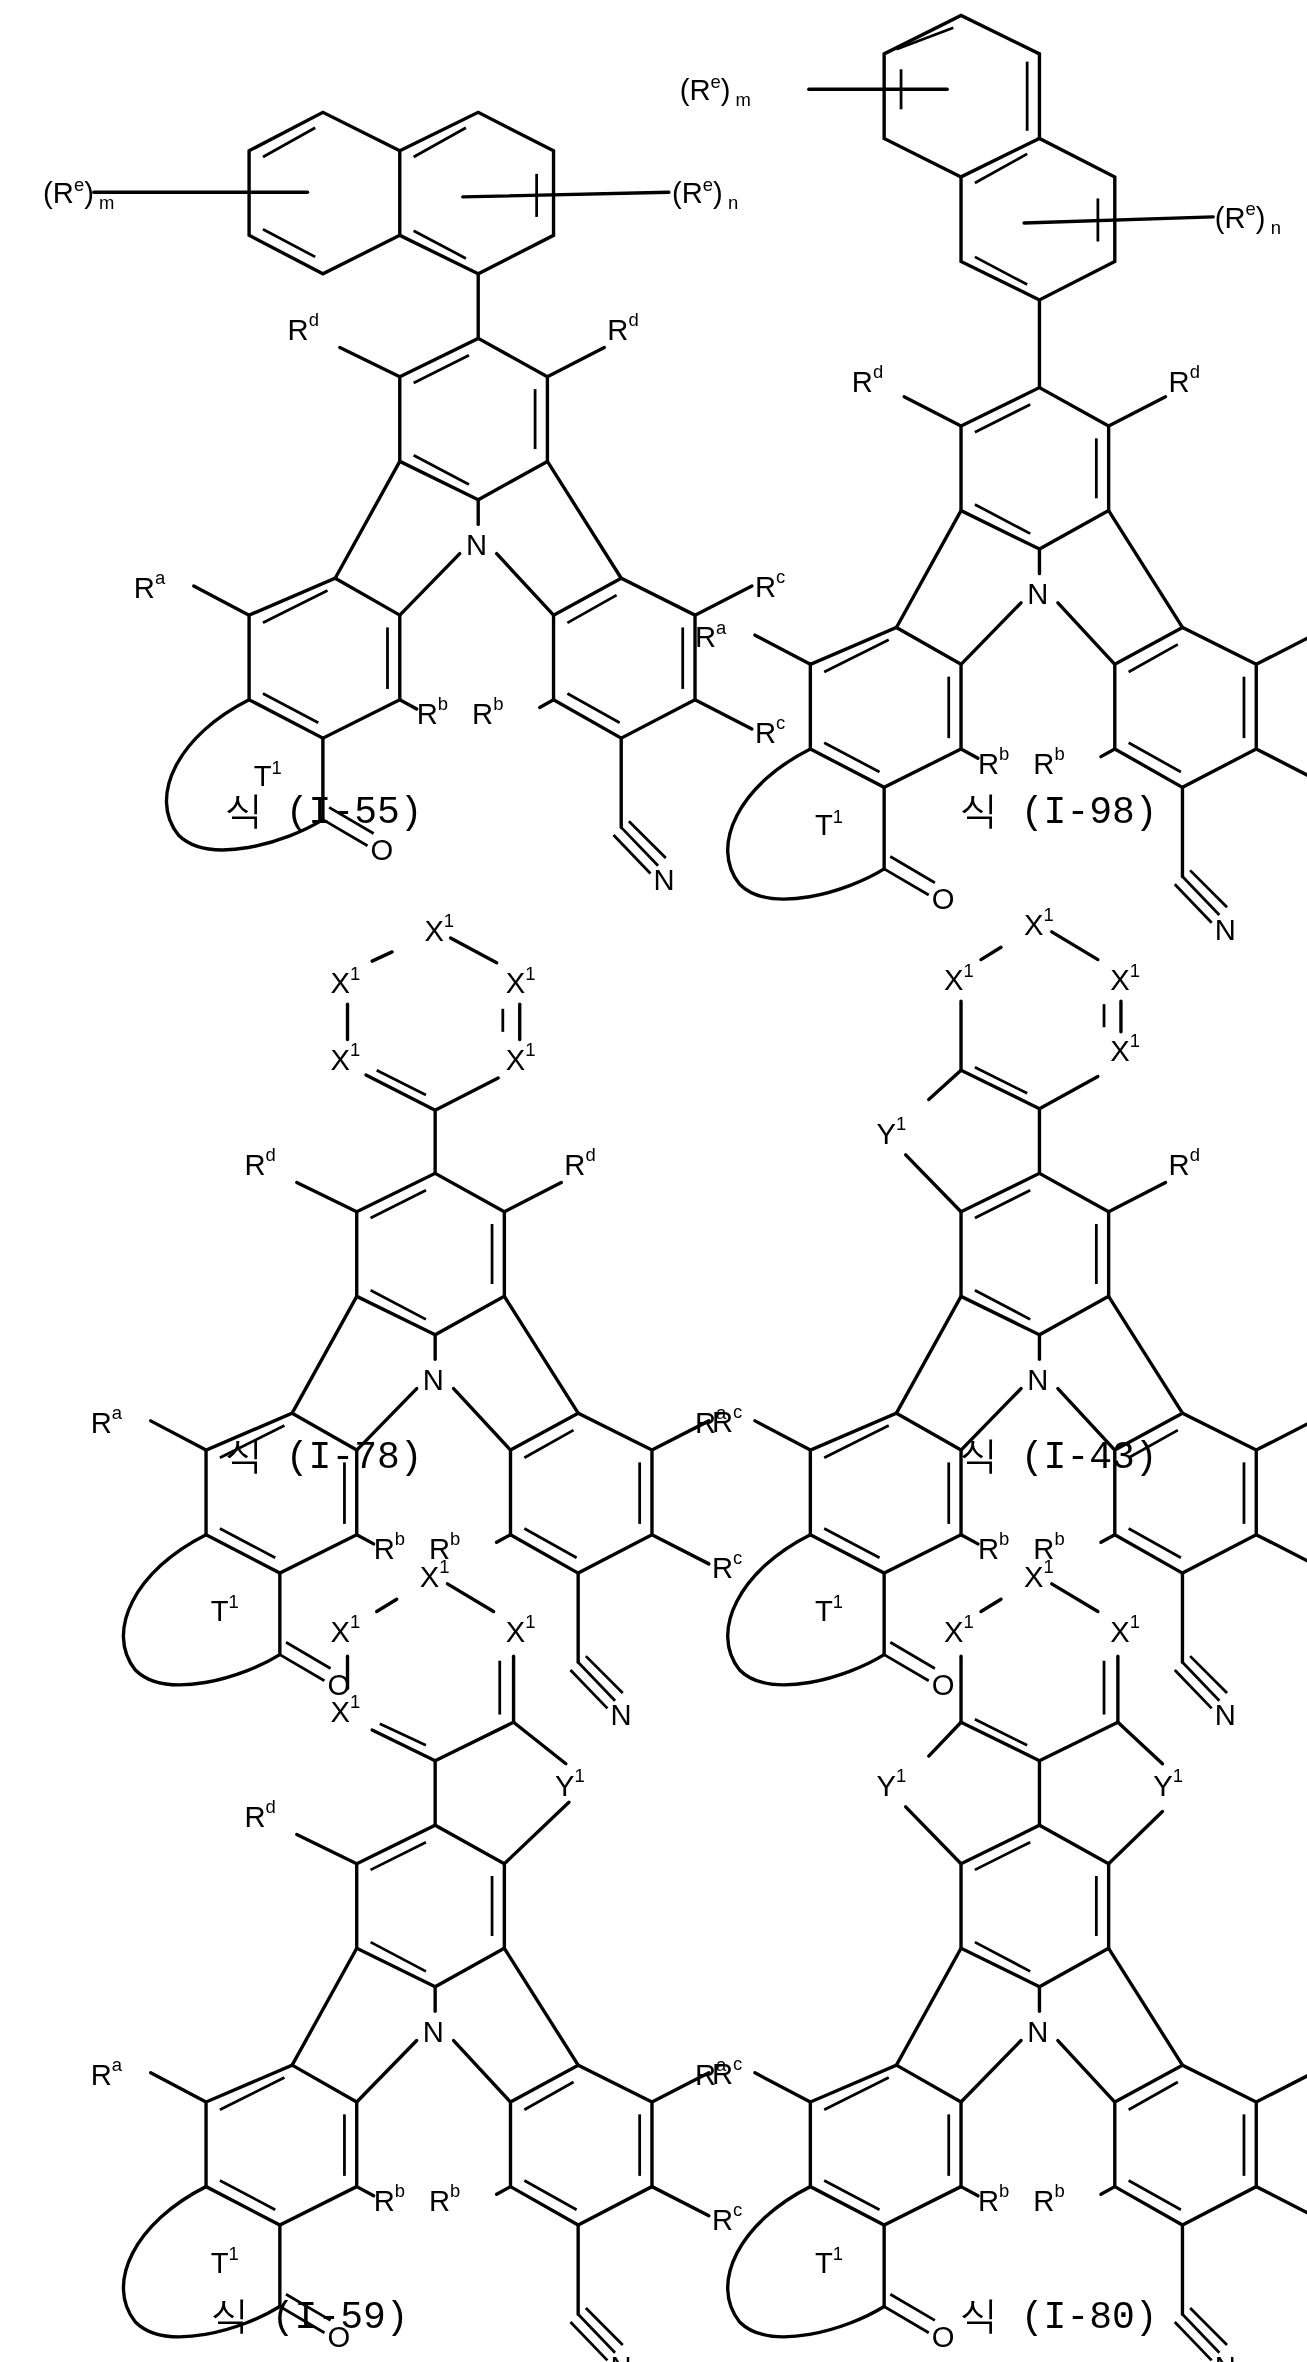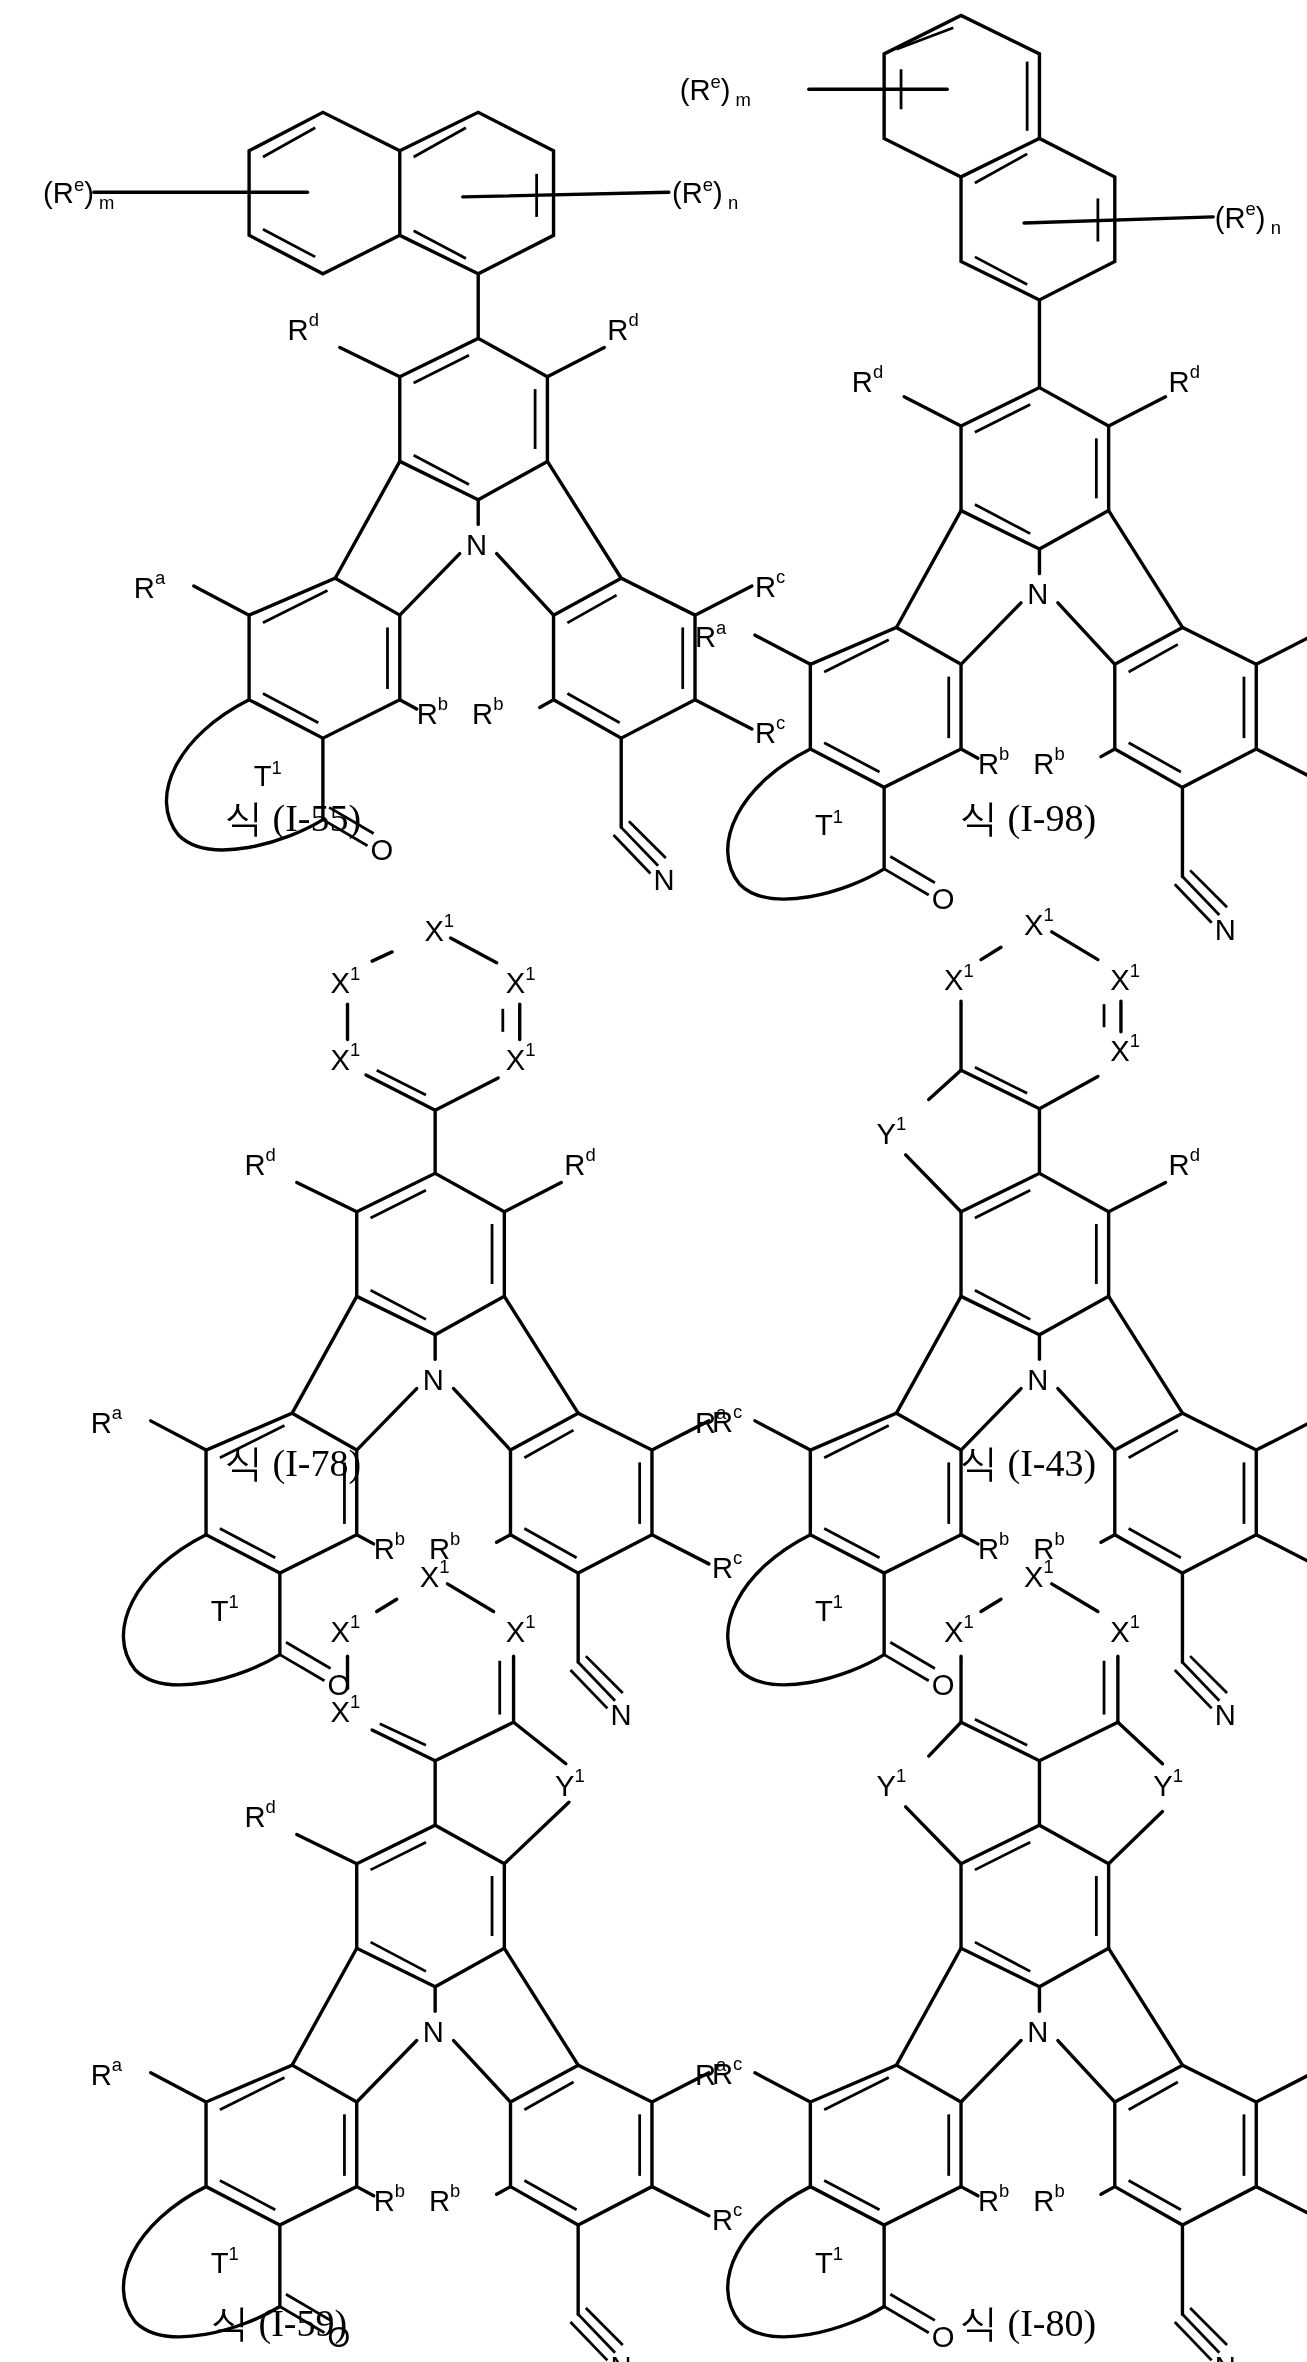--- a/index.html
+++ b/index.html
@@ -3,21 +3,21 @@
 <meta charset="utf-8">
 <style>
   html, body { margin: 0; padding: 0; background: #ffffff; }
   body { width: 1307px; height: 2362px; overflow: hidden; }
   #sheet { position: absolute; left: 0; top: 0; width: 1307px; height: 2362px; }
   svg text { font-family: "Liberation Sans", "DejaVu Sans", sans-serif; fill: #000; }
   .bond { stroke: #000; stroke-width: 2.2; fill: none; stroke-linecap: round; }
   .bond-thin { stroke: #000; stroke-width: 1.8; fill: none; }
   .lbl { font-size: 19px; }
   .sup { font-size: 12px; }
-  .caplab { position: absolute; font-family: Liberation Serif, serif; font-size: 38px; color: #000; white-space: nowrap; margin-top: 8px; }
+  .caplab { position: absolute; font-family: Liberation Mono, monospace; font-size: 38px; color: #000; white-space: nowrap; }
 </style>
 </head>
 <body>
 
 <div id="sheet">
 <svg width="1307" height="2362" viewBox="0 0 850 1536" xmlns="http://www.w3.org/2000/svg">
   <defs>
 
     <g id="core">
 

